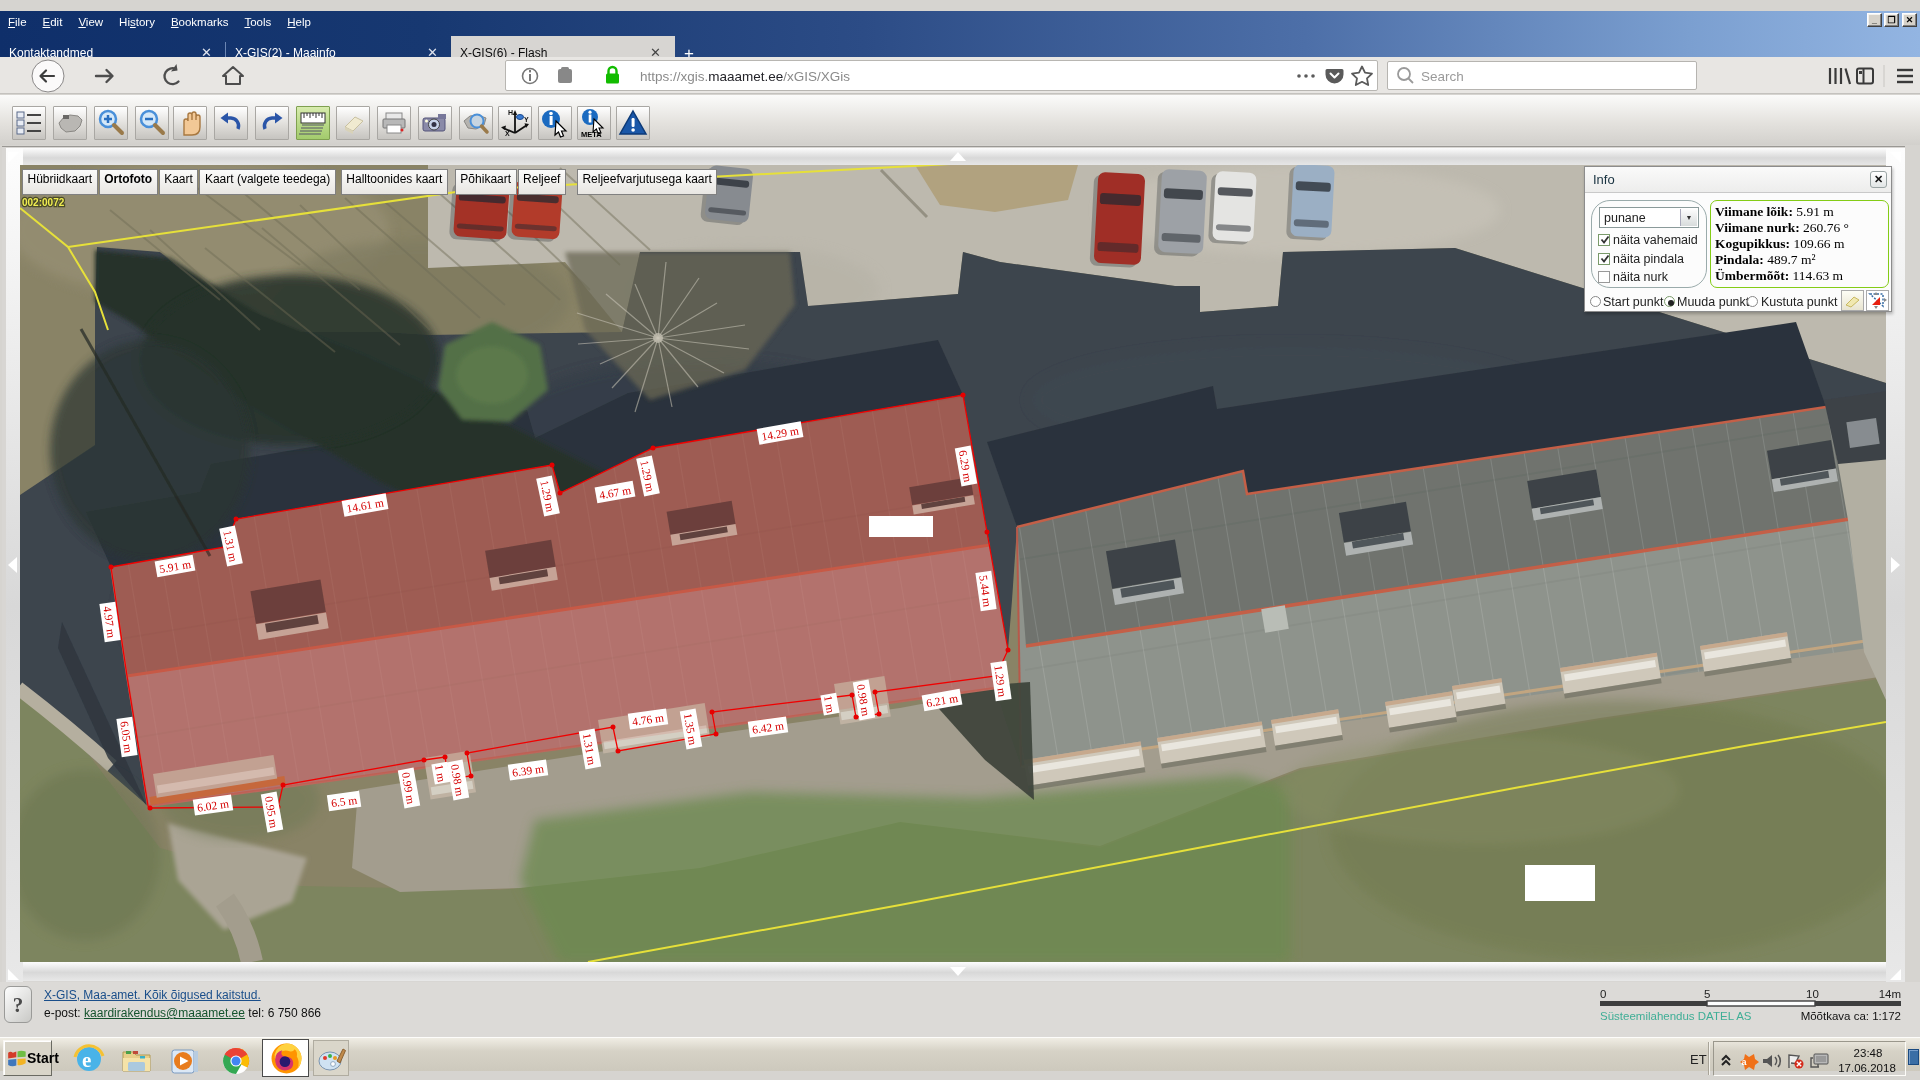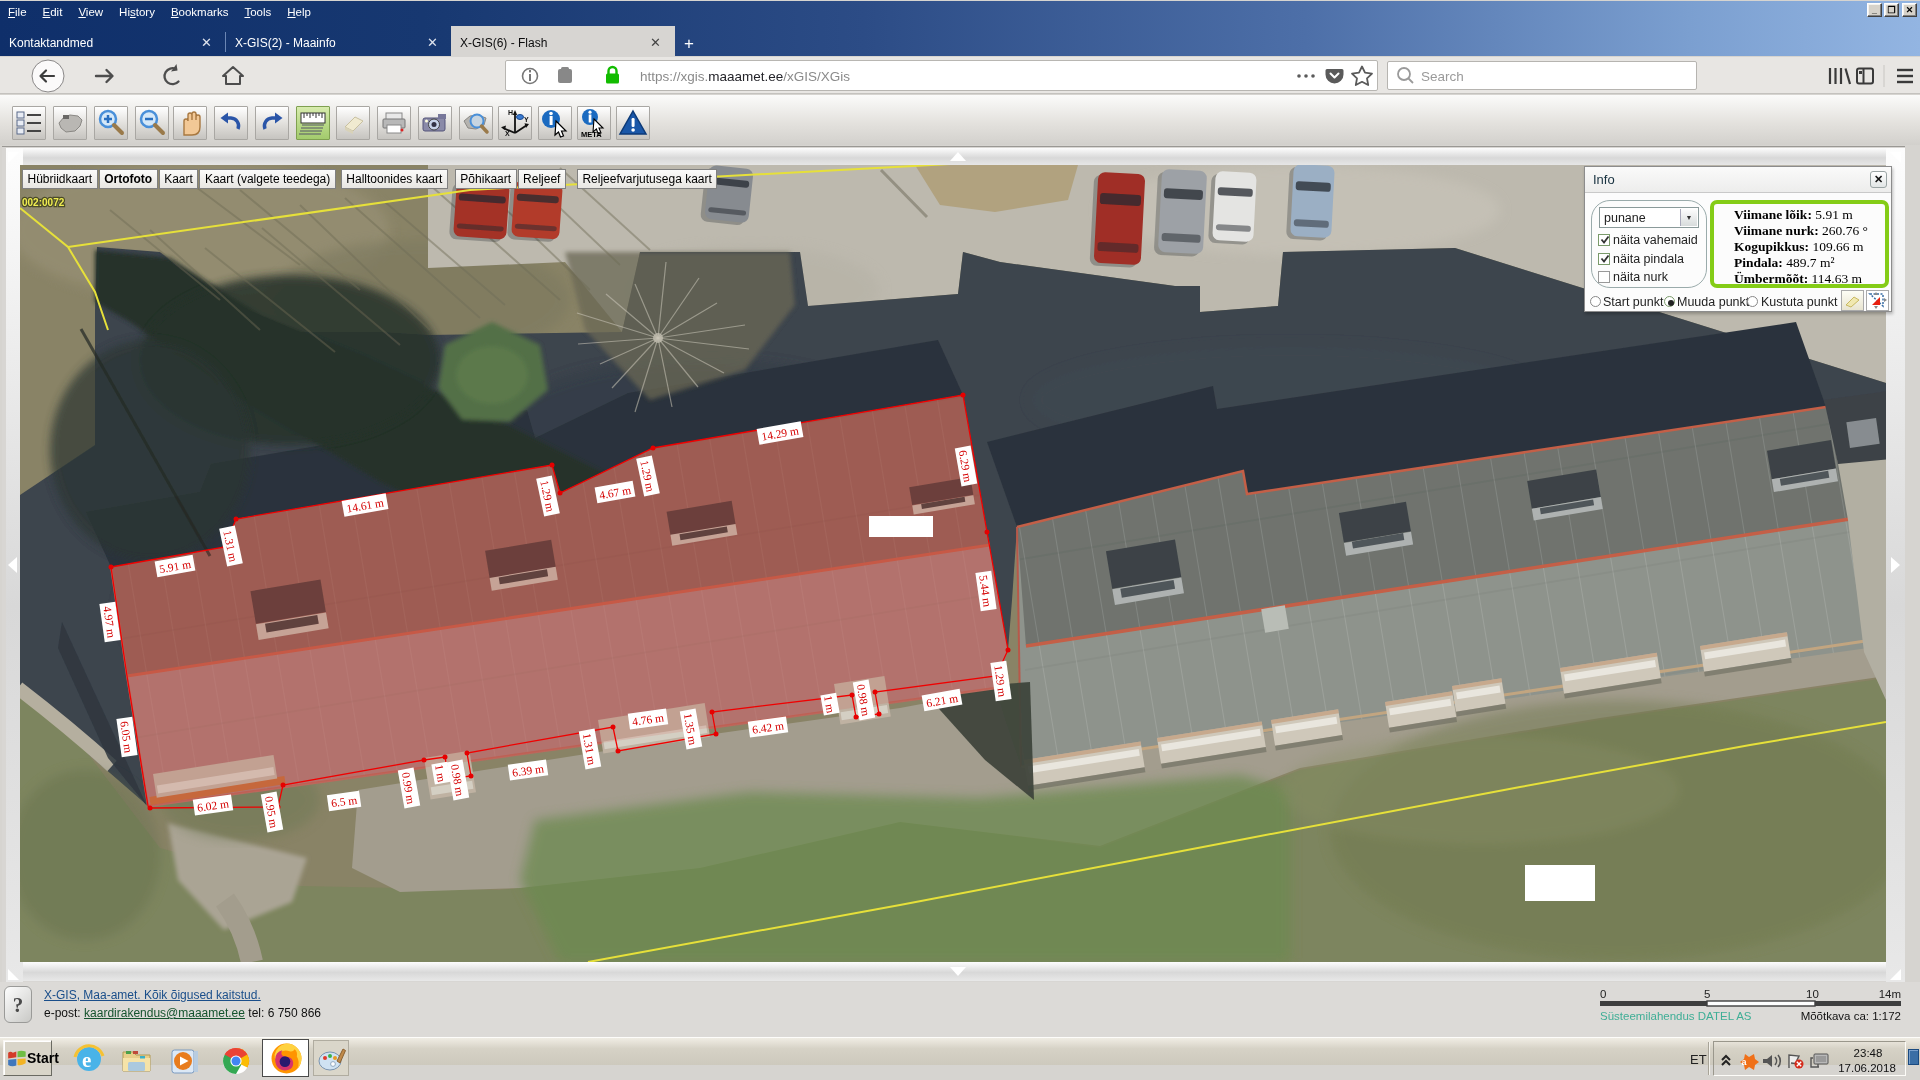--- a/index.html
+++ b/index.html
@@ -1,40 +1,40 @@
 <!DOCTYPE html>
 <html><head><meta charset="utf-8">
 <style>
 *{margin:0;padding:0;box-sizing:border-box}
 html,body{width:1920px;height:1080px;overflow:hidden;font-family:"Liberation Sans",sans-serif;background:#d6d4d0}
 .abs{position:absolute}
-#titlebar{position:absolute;left:0;top:1px;width:1920px;height:55px;background:linear-gradient(90deg,#0f2f6a 0%,#173871 22%,#2c4c86 45%,#4d6fa8 68%,#7b9fd0 88%,#93b5e2 100%)}
+#titlebar{position:absolute;left:0;top:11px;width:1920px;height:55px;background:linear-gradient(90deg,#0f2f6a 0%,#173871 22%,#2c4c86 45%,#4d6fa8 68%,#7b9fd0 88%,#93b5e2 100%)}
 .menu{position:absolute;top:5px;left:8px;color:#fff;font-size:11.5px}
 .menu span{margin-right:16px}
 .menu u{text-decoration:underline}
 .winbtn{position:absolute;top:2px;width:15px;height:14px;background:#d6d2ca;border:1px solid #fff;border-right-color:#404040;border-bottom-color:#404040;box-shadow:inset -1px -1px 0 #808080,inset 1px 1px 0 #f4f2ee;font-size:9px;font-weight:bold;color:#000;text-align:center;line-height:12px}
 .tab{position:absolute;top:25px;height:32px;color:#fff;font-size:12px}
 .tab .ttl{position:absolute;left:9px;top:10px;white-space:nowrap}
 .tab .x{position:absolute;top:9px;font-size:13px;color:#dfe4ee}
 #tab3{background:#d7d5d2;color:#0c0c0d}
 #tab3 .x{color:#444}
 .tabsep{position:absolute;top:31px;width:1px;height:20px;background:#6b86b4}
 #navbar{position:absolute;left:0;top:57px;width:1920px;height:37px;background:#e8e6e3;border-bottom:1px solid #c4c2be}
 #urlbar{position:absolute;left:505px;top:60px;width:873px;height:31px;background:#fff;border:1px solid #b8b6b2;border-radius:2px}
 #searchbar{position:absolute;left:1387px;top:61px;width:310px;height:29px;background:#fff;border:1px solid #b6b4b0;border-radius:2px}
 #toolbar{position:absolute;left:0;top:95px;width:1920px;height:50px;background:linear-gradient(#fbfbfa,#e4e2de 55%,#d2d0cc)}
 .tbtn{position:absolute;top:106px;width:34px;height:34px;border:1px solid #a9a7a3;border-radius:1px;background:linear-gradient(#ffffff,#dddbd7 60%,#c6c4c0)}
 .tbtn.act{background:linear-gradient(#d8ecae,#b5d783 60%,#a3cb6d);border-color:#7fa050}
 #mapframe{position:absolute;left:2px;top:146px;width:1903px;height:836px;background:#d8d6d3;border-top:1px solid #9a9894}
 .panstrip{position:absolute;background:linear-gradient(#fdfdfd,#d8d8d8 55%,#e8e8e8)}
 #mapview{position:absolute;left:20px;top:165px;width:1866px;height:797px;overflow:hidden;background:#8f8a6f}
-.mtab{display:inline-block;height:20px;line-height:18px;padding:0 4.5px;background:linear-gradient(#fbfbfa,#e8e6e2);border:1px solid #808080;font-size:12px;color:#000;margin-right:1px;vertical-align:top;white-space:nowrap}
+.mtab{display:inline-block;height:26px;line-height:18px;padding:0 4.5px;background:linear-gradient(#fbfbfa,#e8e6e2);border:1px solid #808080;font-size:12px;color:#000;margin-right:1px;vertical-align:top;white-space:nowrap}
 #maptabs{position:absolute;left:22px;top:169px;white-space:nowrap}
 #footer{position:absolute;left:0;top:982px;width:1920px;height:55px;background:#dcdad7}
-#taskbar{position:absolute;left:0;top:1037px;width:1920px;height:28px;background:linear-gradient(#f0ede4,#d6d2c6 40%,#cdc9bd);border-top:1px solid #fdfcfa}
+#taskbar{position:absolute;left:0;top:1037px;width:1920px;height:34px;background:linear-gradient(#f0ede4,#d6d2c6 40%,#cdc9bd);border-top:1px solid #fdfcfa}
 .ser{font-family:"Liberation Serif",serif}
 </style></head>
 <body>
 <div id="titlebar">
  <div class="menu"><span><u>F</u>ile</span><span><u>E</u>dit</span><span><u>V</u>iew</span><span>Hi<u>s</u>tory</span><span><u>B</u>ookmarks</span><span><u>T</u>ools</span><span><u>H</u>elp</span></div>
  <div class="winbtn" style="left:1867px">_</div>
  <div class="winbtn" style="left:1884px">❐</div>
  <div class="winbtn" style="left:1902px">✕</div>
  <div class="tab" id="tab1" style="left:0;width:225px">
       <span class="ttl">Kontaktandmed</span>
@@ -650,21 +650,21 @@
   <span style="position:absolute;left:21px;top:32px;font-size:12.5px;color:#222">näita vahemaid</span>
   <div class="abs" style="left:6px;top:52px;width:12px;height:12px;border:1px solid #7a9a6a;background:#fff">
         <svg width="12" height="12" style="position:absolute;left:0;top:-1px">
           <path d="M2.5 5.5 L5 8.5 L9.5 2.5" stroke="#333" stroke-width="1.8" fill="none"></path>
         </svg>
       </div>
   <span style="position:absolute;left:21px;top:51px;font-size:12.5px;color:#222">näita pindala</span>
   <div class="abs" style="left:6px;top:70px;width:12px;height:12px;border:1px solid #999;background:#fff"></div>
   <span style="position:absolute;left:21px;top:69px;font-size:12.5px;color:#222">näita nurk</span>
  </div>
- <div class="abs ser" style="left:125px;top:33px;width:179px;height:88px;border:4px solid #84cc16;border-radius:7px;font-size:13.5px;color:#000;line-height:16px;padding:3px 0 0 20px">
+ <div class="abs ser" style="left:125px;top:33px;width:179px;height:88px;border:1px solid #84cc16;border-radius:7px;font-size:13.5px;color:#000;line-height:16px;padding:3px 0 0 4px">
   <div><b>Viimane lõik:</b> 5.91 m</div>
   <div><b>Viimane nurk:</b> 260.76 °</div>
   <div><b>Kogupikkus:</b> 109.66 m</div>
   <div><b>Pindala:</b> 489.7 m²</div>
   <div><b>Ümbermõõt:</b> 114.63 m</div>
  </div>
  <div class="abs" style="left:0;top:128px;width:308px;height:16px;font-size:12.5px;color:#222">
   <span style="position:absolute;left:5px;top:1px;width:11px;height:11px;border:1px solid #888;border-radius:50%;background:#fff"></span>
   <span style="position:absolute;left:18px;top:0">Start punkt</span>
   <span style="position:absolute;left:79px;top:1px;width:11px;height:11px;border:1px solid #7a9a6a;border-radius:50%;background:#fff"></span>

